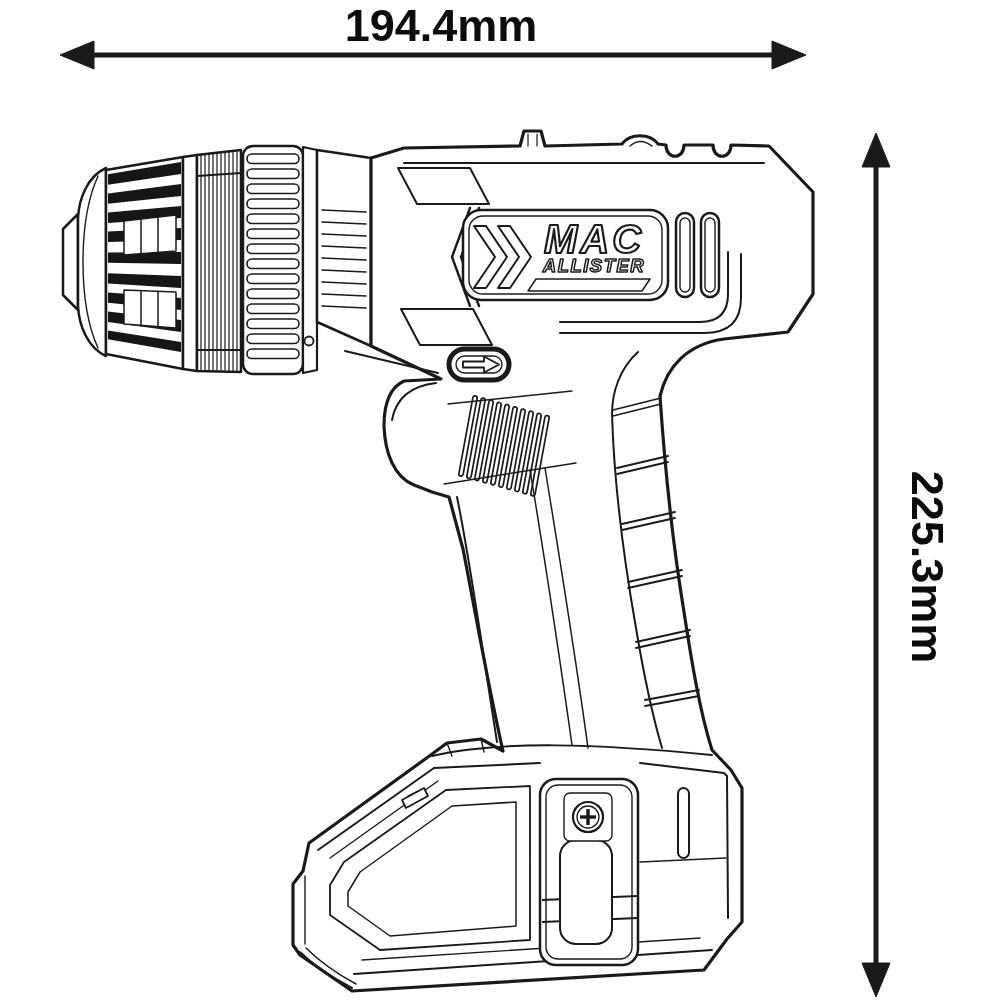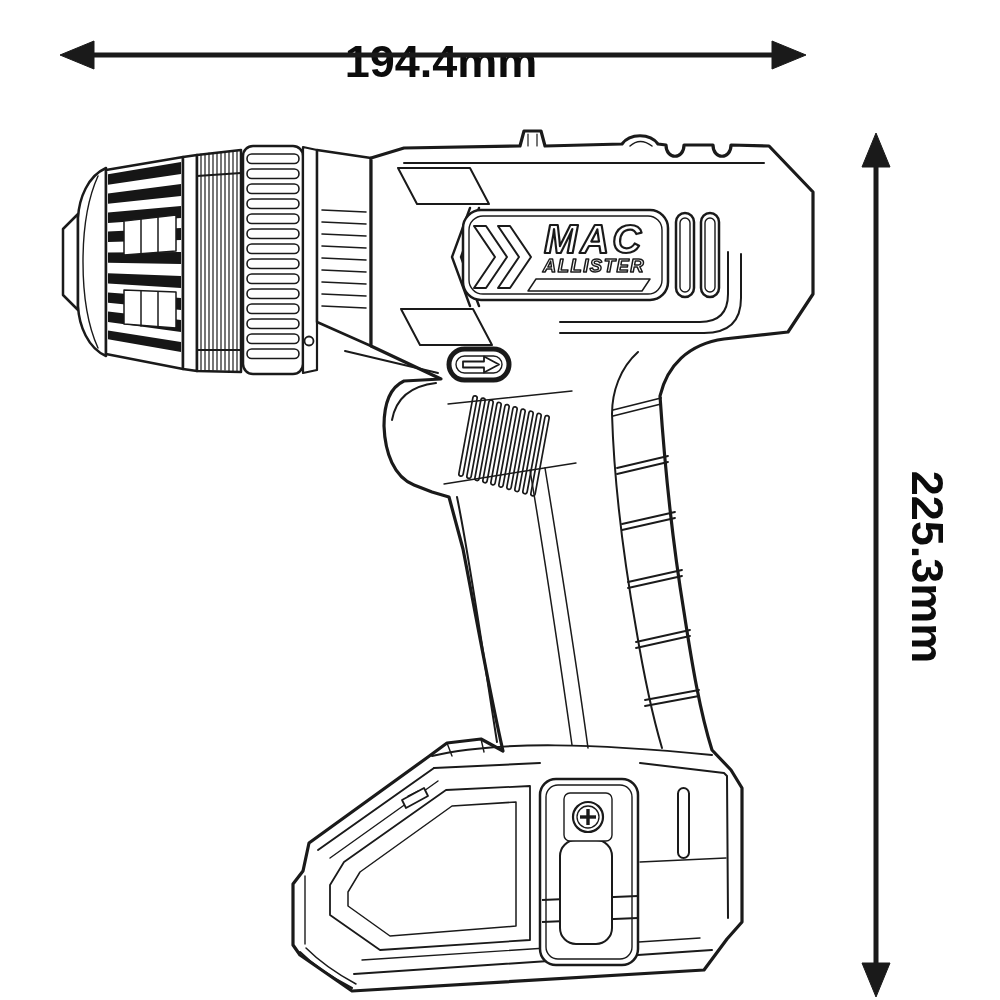--- a/index.html
+++ b/index.html
@@ -1,20 +1,20 @@
 <!DOCTYPE html>
 <html><head>
 <meta charset="utf-8">
 <style>
   html,body{margin:0;padding:0;background:#fff;}
   .canvas{position:relative;width:1000px;height:1000px;background:#fff;overflow:hidden;
           font-family:"Liberation Sans",sans-serif;}
   .dim-label{position:absolute;font-weight:bold;color:#0c0c0c;font-size:45px;
              letter-spacing:0px;white-space:nowrap;}
-  .dim-label.top{left:276px;top:0px;width:330px;text-align:center;margin-top:36px;}
+  .dim-label.top{left:276px;top:0px;width:330px;text-align:center;}
   .dim-label.right{left:817px;top:541px;width:220px;text-align:center;
                    transform:rotate(90deg);}
   svg{position:absolute;left:0;top:0;}
 </style>
 </head>
 <body>
 
 <div class="canvas">
 
   <div class="dim-label top">194.4mm</div>

